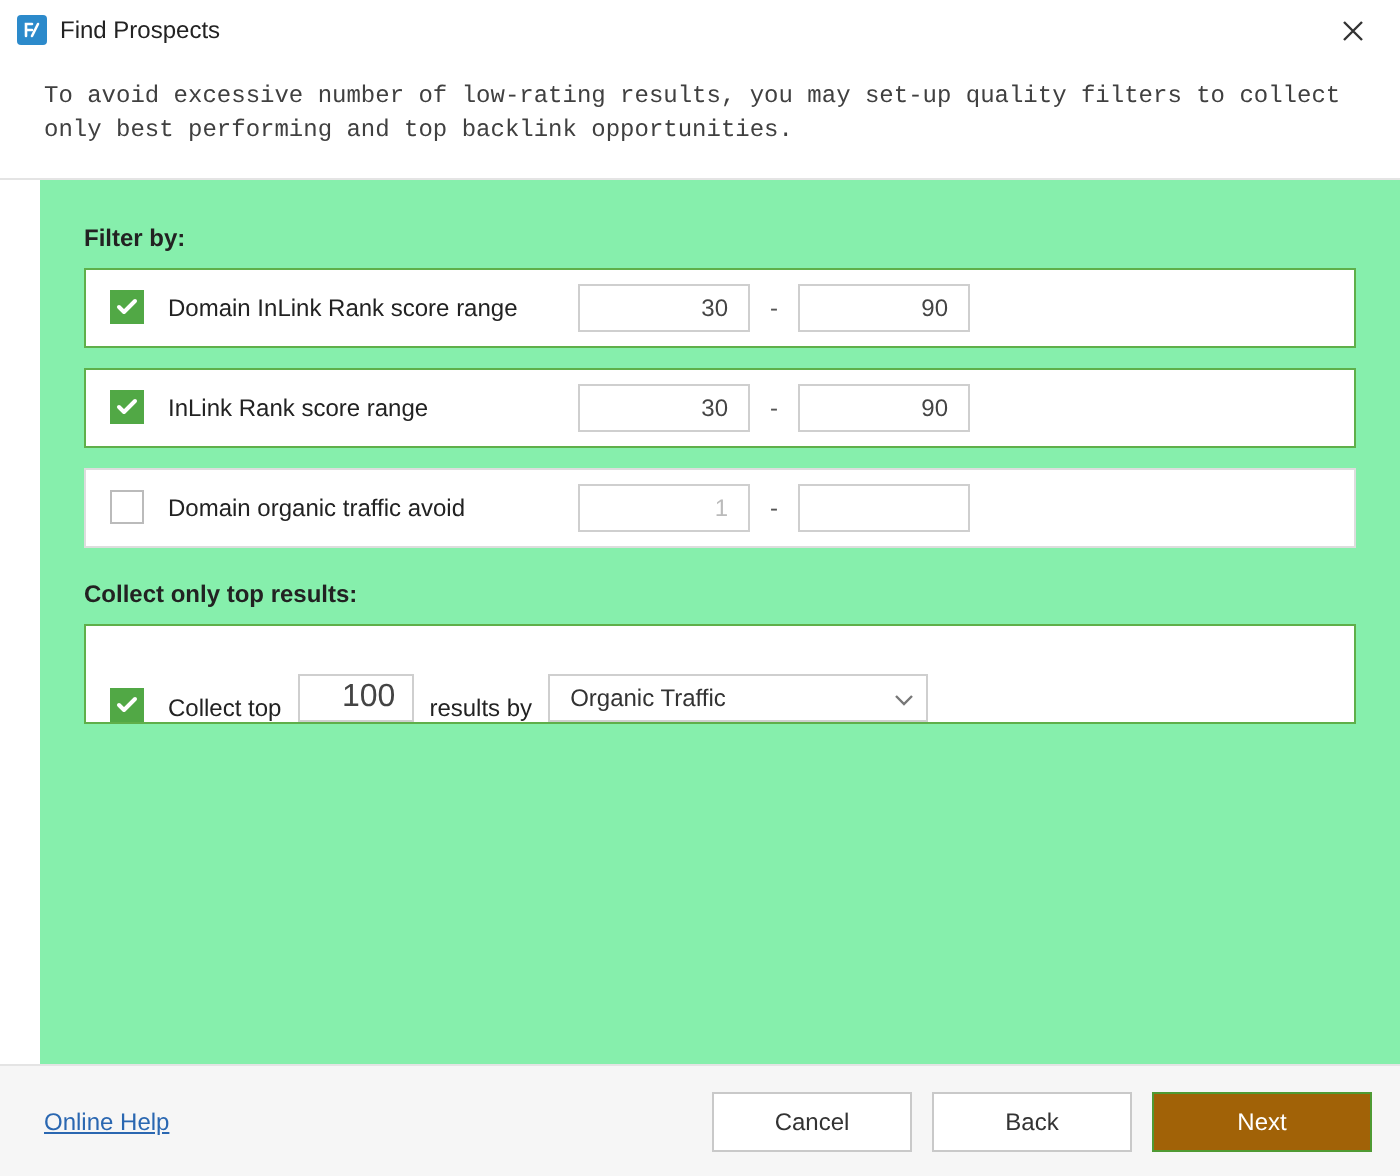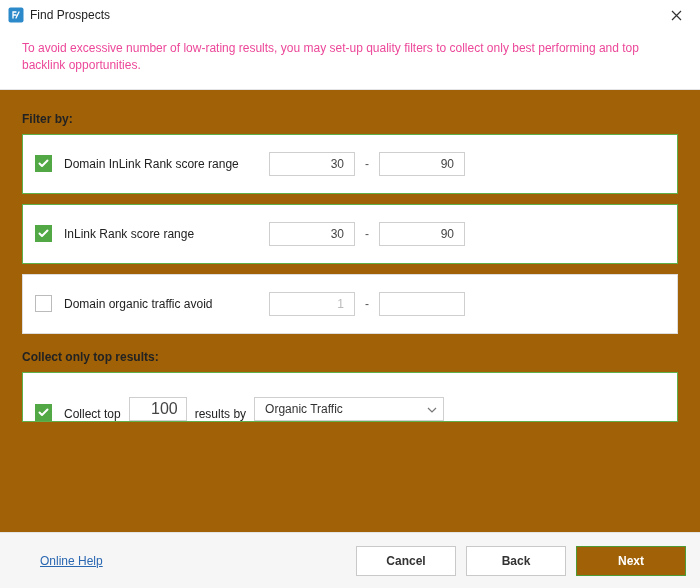--- a/index.html
+++ b/index.html
@@ -50,44 +50,46 @@
     padding: 10px 22px 14px 22px;
     border-bottom: 1px solid #e4e4e4;
   }
   .step-title {
     color: #45a147;
     font-size: 15px;
     font-weight: 600;
     margin: 14px 0 8px 0;
   }
   .step-desc {
-    color: #ec4899;
+    color: #404040;
     font-size: 12px;
     line-height: 1.45;
     margin: 0;
+    font-family: Liberation Mono, monospace;
   }
 
   .body-section {
     flex: 1;
     padding: 16px 22px 0 22px;
-    background: #a16207;
+    background: #86efac;
     overflow: hidden;
+    margin-left: 20px;
   }
 
   .section-label {
     font-size: 12px;
     font-weight: 700;
     color: #222;
     margin: 6px 0 8px 0;
   }
 
   .filter-row {
     display: flex;
     align-items: center;
-    height: 60px;
+    height: 40px;
     padding: 12px 12px;
     border: 1px solid #ddd;
     background: #fff;
     margin-bottom: 10px;
   }
   .filter-row.checked {
     border-color: #5faf4a;
   }
 
   .checkbox {
@@ -187,36 +189,35 @@
     background: #f6f6f6;
     display: flex;
     align-items: center;
     padding: 0 14px 0 22px;
   }
   .help-link {
     color: #2a67b1;
     text-decoration: underline;
     font-size: 12px;
     cursor: pointer;
-    margin-left: 18px;
   }
   .footer .spacer { flex: 1; }
   .btn {
     height: 30px;
     min-width: 100px;
     margin-left: 10px;
     border: 1px solid #c9c9c9;
     background: #fff;
     font-size: 12px;
     color: #333;
     cursor: pointer;
     display: flex;
     align-items: center;
     justify-content: center;
-    font-weight: 700;
+    font-weight: 400;
   }
   .btn.primary {
     background: #a16207;
     border-color: #4f9a33;
     color: #fff;
     min-width: 110px;
   }
 </style>
 </head>
 <body>

